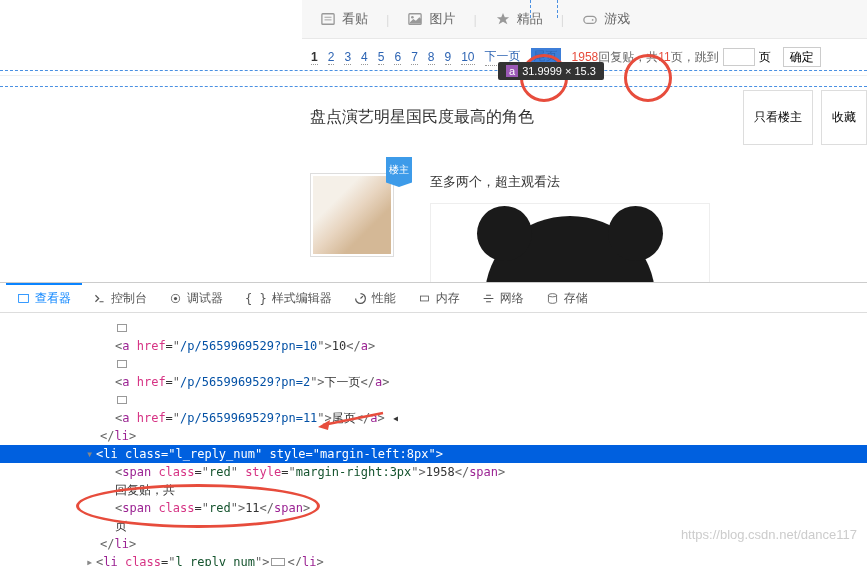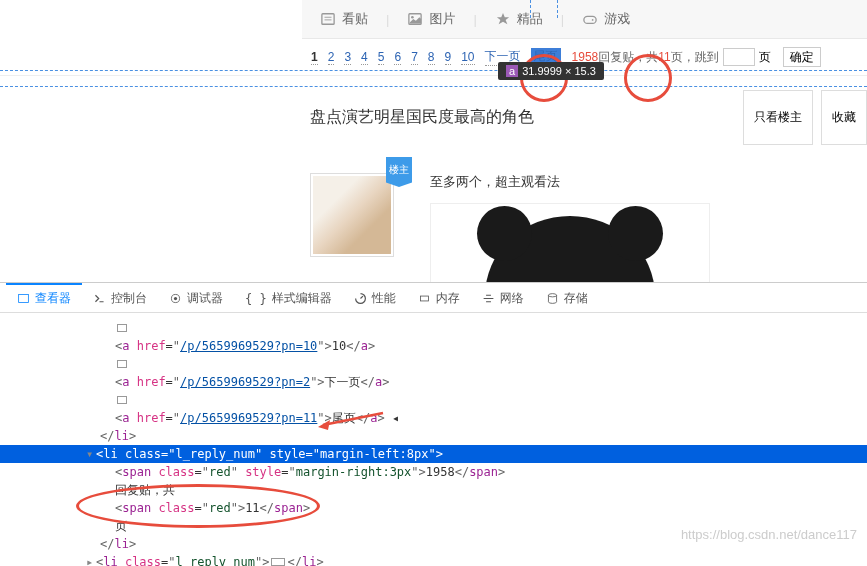--- a/index.html
+++ b/index.html
@@ -50,21 +50,21 @@
   .dt-tab { display: flex; align-items: center; padding: 0 11px; color: #555; cursor: pointer; border-top: 2px solid transparent; }
   .dt-tab.active { border-top: 2px solid #0a84ff; color: #0a84ff; }
   .dt-tab-icon { width: 13px; height: 13px; margin-right: 5px; fill: currentColor; }
   .dt-body { padding: 6px 0 0 0; font-family: Consolas, monospace; font-size: 12px; line-height: 1.5; color: #333; position: relative; }
   .code-line { white-space: pre; padding-left: 85px; }
   .code-line.indent1 { padding-left: 100px; }
   .code-line.indent2 { padding-left: 115px; }
   .tag-open, .tag-close { color: #666; }
   .tag-name { color: #9b2393; }
   .attr-name { color: #d63384; }
-  .attr-val { color: #0451a5; text-decoration: underline; }
+  .attr-val { color: #0451a5; }
   .attr-val-plain { color: #14532d; }
   .text-content { color: #333; }
   .hl-line { background: #0060df; color: #fff; }
   .hl-line .tag-name, .hl-line .attr-name, .hl-line .attr-val-plain, .hl-line .tag-open, .hl-line .tag-close { color: #fff; }
   .twisty { display: inline-block; width: 10px; color: #888; margin-left: -14px; }
   .box-icon { display: inline-block; width: 10px; height: 8px; border: 1px solid #999; margin: 0 2px; }
   .red-arrow { position: absolute; top: 97px; left: 318px; z-index: 20; }
   .red-ellipse { position: absolute; border: 3px solid #e74c3c; border-radius: 50%; z-index: 20; }
   .ellipse1 { top: 171px; left: 76px; width: 244px; height: 44px; }
   .watermark { position: absolute; bottom: 24px; right: 10px; color: #ccc; font-size: 13px; font-family: Arial; }

